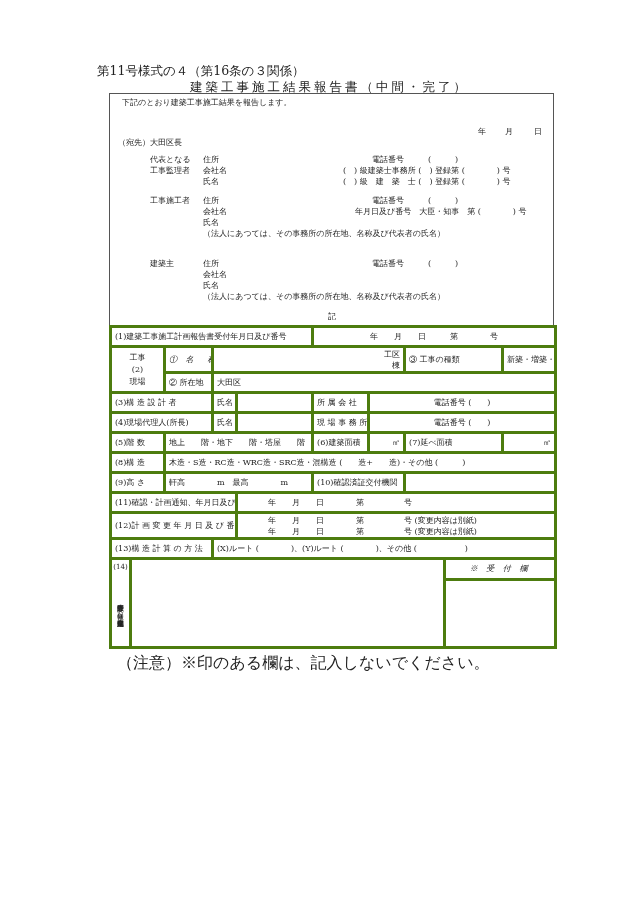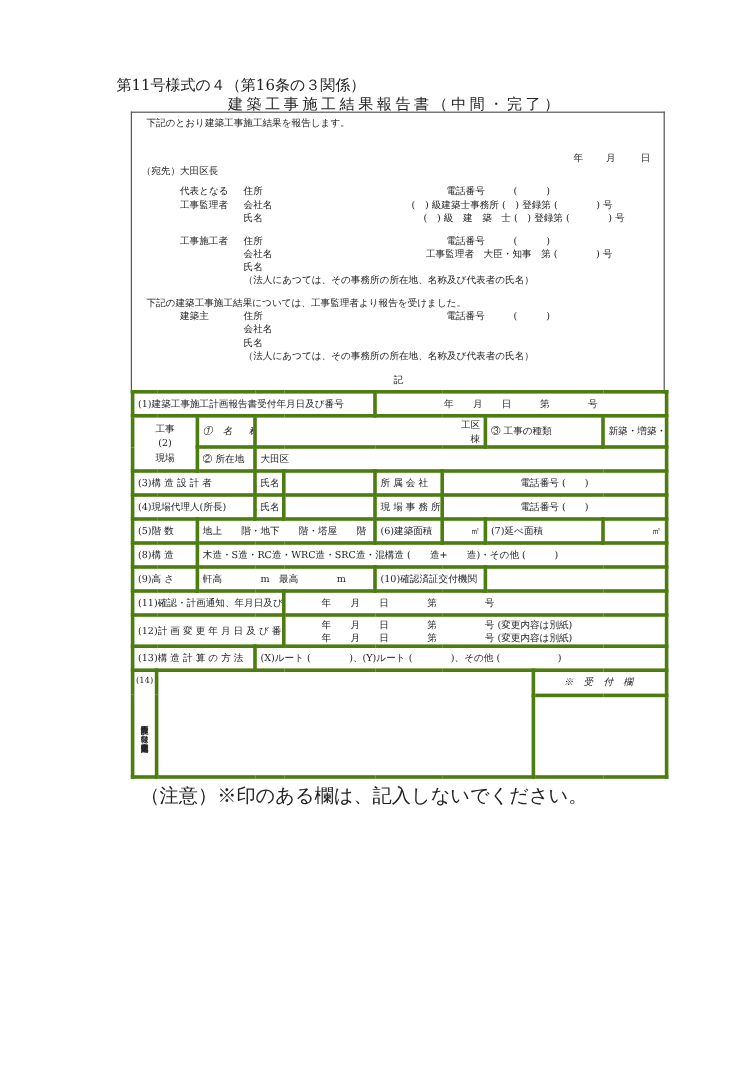--- a/index.html
+++ b/index.html
@@ -35,32 +35,31 @@
   <div class="t" style="left:8px;top:44px">（宛先）大田区長</div>
 
   <div class="t" style="left:40px;top:61px">代表となる</div>
   <div class="t" style="left:40px;top:72px">工事監理者</div>
   <div class="t" style="left:93px;top:61px">住所</div>
   <div class="t" style="left:93px;top:72px">会社名</div>
   <div class="t" style="left:93px;top:83px">氏名</div>
   <div class="t" style="left:262px;top:61px">電話番号</div>
   <div class="t" style="left:318px;top:61px">(　　　)</div>
   <div class="t" style="left:233px;top:72px">(　) 級建築士事務所 (　) 登録第 (　　　　) 号</div>
-  <div class="t" style="left:243px;top:83px">(　) 級　建　築　士 (　) 登録第 (　　　　) 号</div>
+  <div class="t" style="left:233px;top:83px">(　) 級　建　築　士 (　) 登録第 (　　　　) 号</div>
 
   <div class="t" style="left:40px;top:102px">工事施工者</div>
   <div class="t" style="left:93px;top:102px">住所</div>
   <div class="t" style="left:93px;top:113px">会社名</div>
   <div class="t" style="left:93px;top:124px">氏名</div>
   <div class="t" style="left:93px;top:135px">（法人にあつては、その事務所の所在地、名称及び代表者の氏名）</div>
   <div class="t" style="left:262px;top:102px">電話番号</div>
   <div class="t" style="left:318px;top:102px">(　　　)</div>
-  <div class="t" style="left:245px;top:113px">工事監理者　大臣・知事　第 (　　　　) 号</div>
+  <div class="t" style="left:245px;top:113px">年月日及び番号　大臣・知事　第 (　　　　) 号</div>
 
-  <div class="t" style="left:12px;top:154px">下記の建築工事施工結果については、工事監理者より報告を受けました。</div>
   <div class="t" style="left:40px;top:165px">建築主</div>
   <div class="t" style="left:93px;top:165px">住所</div>
   <div class="t" style="left:93px;top:176px">会社名</div>
   <div class="t" style="left:93px;top:187px">氏名</div>
   <div class="t" style="left:93px;top:198px">（法人にあつては、その事務所の所在地、名称及び代表者の氏名）</div>
   <div class="t" style="left:262px;top:165px">電話番号</div>
   <div class="t" style="left:318px;top:165px">(　　　)</div>
 
   <div class="t" style="left:218px;top:218px">記</div>
 </div>

